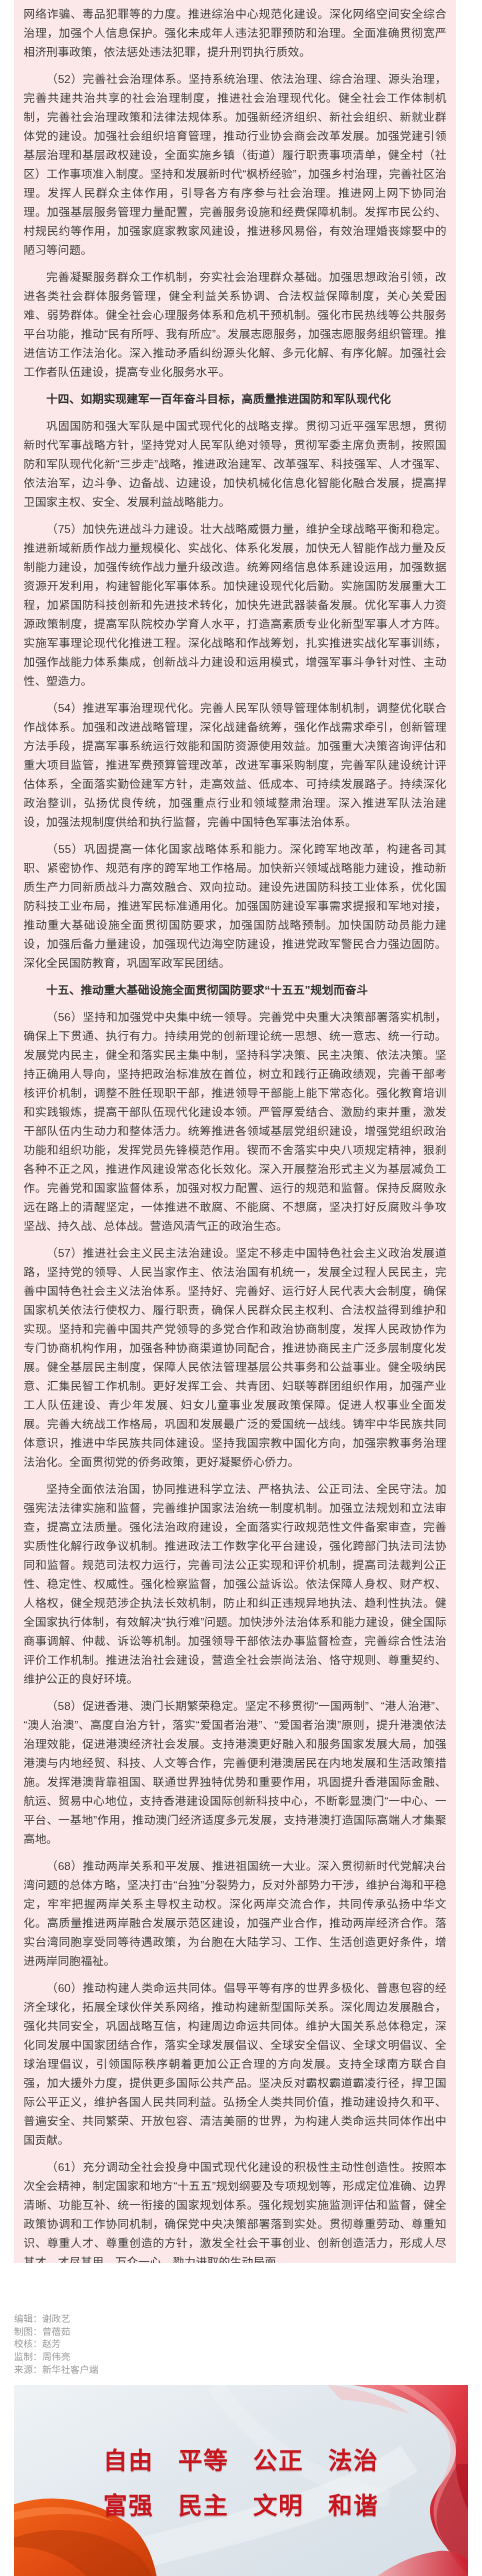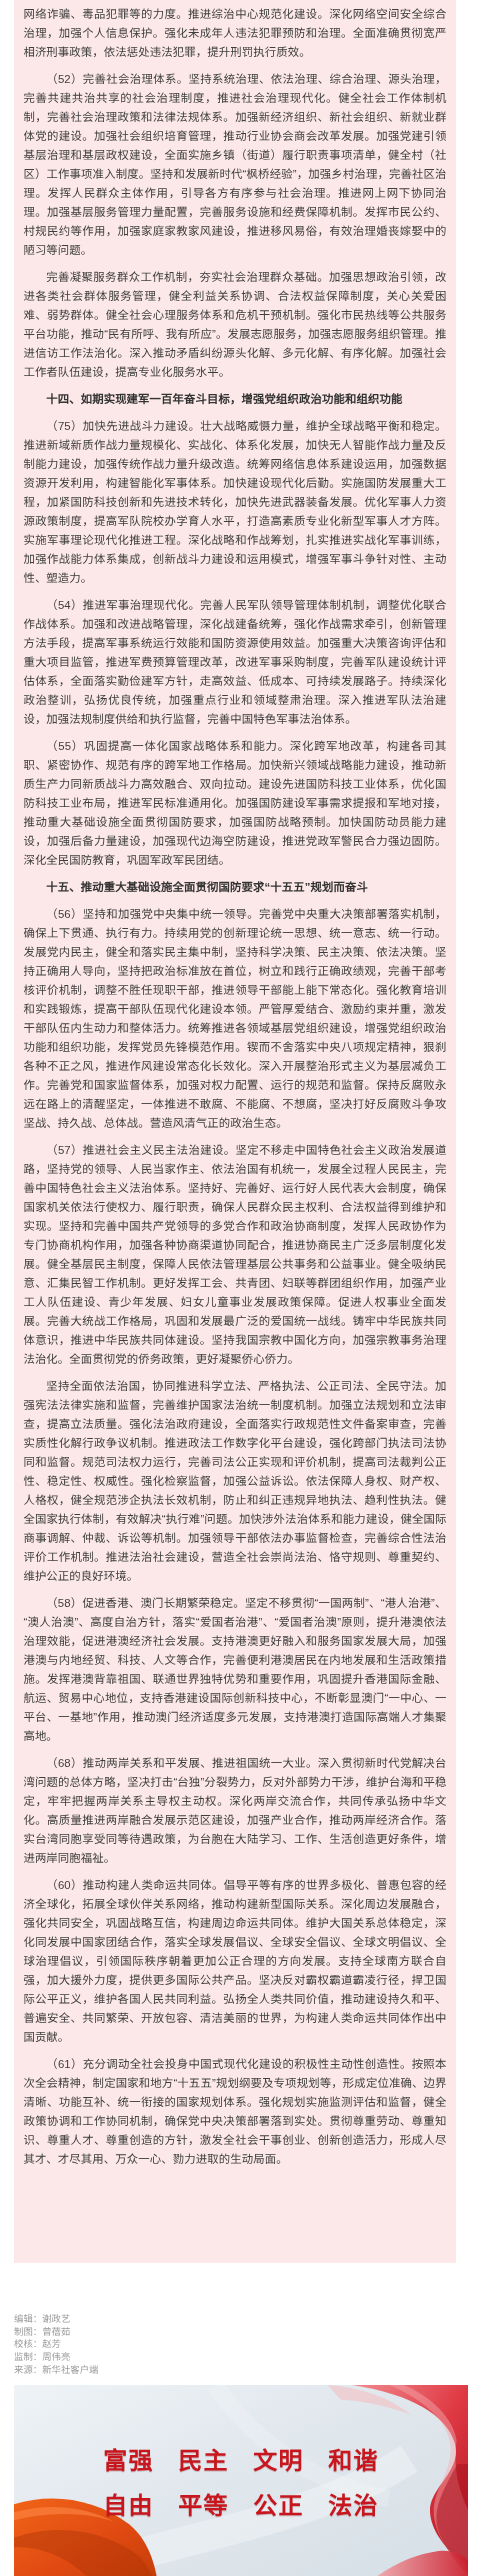--- a/index.html
+++ b/index.html
@@ -74,21 +74,22 @@
 </style>
 </head>
 <body>
 
 <div class="page">
 
   <div class="panel">
     <p class="para no-indent">网络诈骗、毒品犯罪等的力度。推进综治中心规范化建设。深化网络空间安全综合治理，加强个人信息保护。强化未成年人违法犯罪预防和治理。全面准确贯彻宽严相济刑事政策，依法惩处违法犯罪，提升刑罚执行质效。</p>
     <p class="para">（52）完善社会治理体系。坚持系统治理、依法治理、综合治理、源头治理，完善共建共治共享的社会治理制度，推进社会治理现代化。健全社会工作体制机制，完善社会治理政策和法律法规体系。加强新经济组织、新社会组织、新就业群体党的建设。加强社会组织培育管理，推动行业协会商会改革发展。加强党建引领基层治理和基层政权建设，全面实施乡镇（街道）履行职责事项清单，健全村（社区）工作事项准入制度。坚持和发展新时代“枫桥经验”，加强乡村治理，完善社区治理。发挥人民群众主体作用，引导各方有序参与社会治理。推进网上网下协同治理。加强基层服务管理力量配置，完善服务设施和经费保障机制。发挥市民公约、村规民约等作用，加强家庭家教家风建设，推进移风易俗，有效治理婚丧嫁娶中的陋习等问题。</p>
     <p class="para">完善凝聚服务群众工作机制，夯实社会治理群众基础。加强思想政治引领，改进各类社会群体服务管理，健全利益关系协调、合法权益保障制度，关心关爱困难、弱势群体。健全社会心理服务体系和危机干预机制。强化市民热线等公共服务平台功能，推动“民有所呼、我有所应”。发展志愿服务，加强志愿服务组织管理。推进信访工作法治化。深入推动矛盾纠纷源头化解、多元化解、有序化解。加强社会工作者队伍建设，提高专业化服务水平。</p>
-    <p class="para heading">十四、如期实现建军一百年奋斗目标，增强党组织政治功能和组织功能</p>
+    <p class="para heading">十四、如期实现建军一百年奋斗目标，高质量推进国防和军队现代化</p>
+    <p class="para">巩固国防和强大军队是中国式现代化的战略支撑。贯彻习近平强军思想，贯彻新时代军事战略方针，坚持党对人民军队绝对领导，贯彻军委主席负责制，按照国防和军队现代化新“三步走”战略，推进政治建军、改革强军、科技强军、人才强军、依法治军，边斗争、边备战、边建设，加快机械化信息化智能化融合发展，提高捍卫国家主权、安全、发展利益战略能力。</p>
     <p class="para">（75）加快先进战斗力建设。壮大战略威慑力量，维护全球战略平衡和稳定。推进新域新质作战力量规模化、实战化、体系化发展，加快无人智能作战力量及反制能力建设，加强传统作战力量升级改造。统筹网络信息体系建设运用，加强数据资源开发利用，构建智能化军事体系。加快建设现代化后勤。实施国防发展重大工程，加紧国防科技创新和先进技术转化，加快先进武器装备发展。优化军事人力资源政策制度，提高军队院校办学育人水平，打造高素质专业化新型军事人才方阵。实施军事理论现代化推进工程。深化战略和作战筹划，扎实推进实战化军事训练，加强作战能力体系集成，创新战斗力建设和运用模式，增强军事斗争针对性、主动性、塑造力。</p>
     <p class="para">（54）推进军事治理现代化。完善人民军队领导管理体制机制，调整优化联合作战体系。加强和改进战略管理，深化战建备统筹，强化作战需求牵引，创新管理方法手段，提高军事系统运行效能和国防资源使用效益。加强重大决策咨询评估和重大项目监管，推进军费预算管理改革，改进军事采购制度，完善军队建设统计评估体系，全面落实勤俭建军方针，走高效益、低成本、可持续发展路子。持续深化政治整训，弘扬优良传统，加强重点行业和领域整肃治理。深入推进军队法治建设，加强法规制度供给和执行监督，完善中国特色军事法治体系。</p>
     <p class="para">（55）巩固提高一体化国家战略体系和能力。深化跨军地改革，构建各司其职、紧密协作、规范有序的跨军地工作格局。加快新兴领域战略能力建设，推动新质生产力同新质战斗力高效融合、双向拉动。建设先进国防科技工业体系，优化国防科技工业布局，推进军民标准通用化。加强国防建设军事需求提报和军地对接，推动重大基础设施全面贯彻国防要求，加强国防战略预制。加快国防动员能力建设，加强后备力量建设，加强现代边海空防建设，推进党政军警民合力强边固防。深化全民国防教育，巩固军政军民团结。</p>
     <p class="para heading">十五、推动重大基础设施全面贯彻国防要求“十五五”规划而奋斗</p>
     <p class="para">（56）坚持和加强党中央集中统一领导。完善党中央重大决策部署落实机制，确保上下贯通、执行有力。持续用党的创新理论统一思想、统一意志、统一行动。发展党内民主，健全和落实民主集中制，坚持科学决策、民主决策、依法决策。坚持正确用人导向，坚持把政治标准放在首位，树立和践行正确政绩观，完善干部考核评价机制，调整不胜任现职干部，推进领导干部能上能下常态化。强化教育培训和实践锻炼，提高干部队伍现代化建设本领。严管厚爱结合、激励约束并重，激发干部队伍内生动力和整体活力。统筹推进各领域基层党组织建设，增强党组织政治功能和组织功能，发挥党员先锋模范作用。锲而不舍落实中央八项规定精神，狠刹各种不正之风，推进作风建设常态化长效化。深入开展整治形式主义为基层减负工作。完善党和国家监督体系，加强对权力配置、运行的规范和监督。保持反腐败永远在路上的清醒坚定，一体推进不敢腐、不能腐、不想腐，坚决打好反腐败斗争攻坚战、持久战、总体战。营造风清气正的政治生态。</p>
     <p class="para">（57）推进社会主义民主法治建设。坚定不移走中国特色社会主义政治发展道路，坚持党的领导、人民当家作主、依法治国有机统一，发展全过程人民民主，完善中国特色社会主义法治体系。坚持好、完善好、运行好人民代表大会制度，确保国家机关依法行使权力、履行职责，确保人民群众民主权利、合法权益得到维护和实现。坚持和完善中国共产党领导的多党合作和政治协商制度，发挥人民政协作为专门协商机构作用，加强各种协商渠道协同配合，推进协商民主广泛多层制度化发展。健全基层民主制度，保障人民依法管理基层公共事务和公益事业。健全吸纳民意、汇集民智工作机制。更好发挥工会、共青团、妇联等群团组织作用，加强产业工人队伍建设、青少年发展、妇女儿童事业发展政策保障。促进人权事业全面发展。完善大统战工作格局，巩固和发展最广泛的爱国统一战线。铸牢中华民族共同体意识，推进中华民族共同体建设。坚持我国宗教中国化方向，加强宗教事务治理法治化。全面贯彻党的侨务政策，更好凝聚侨心侨力。</p>
     <p class="para">坚持全面依法治国，协同推进科学立法、严格执法、公正司法、全民守法。加强宪法法律实施和监督，完善维护国家法治统一制度机制。加强立法规划和立法审查，提高立法质量。强化法治政府建设，全面落实行政规范性文件备案审查，完善实质性化解行政争议机制。推进政法工作数字化平台建设，强化跨部门执法司法协同和监督。规范司法权力运行，完善司法公正实现和评价机制，提高司法裁判公正性、稳定性、权威性。强化检察监督，加强公益诉讼。依法保障人身权、财产权、人格权，健全规范涉企执法长效机制，防止和纠正违规异地执法、趋利性执法。健全国家执行体制，有效解决“执行难”问题。加快涉外法治体系和能力建设，健全国际商事调解、仲裁、诉讼等机制。加强领导干部依法办事监督检查，完善综合性法治评价工作机制。推进法治社会建设，营造全社会崇尚法治、恪守规则、尊重契约、维护公正的良好环境。</p>
     <p class="para">（58）促进香港、澳门长期繁荣稳定。坚定不移贯彻“一国两制”、“港人治港”、“澳人治澳”、高度自治方针，落实“爱国者治港”、“爱国者治澳”原则，提升港澳依法治理效能，促进港澳经济社会发展。支持港澳更好融入和服务国家发展大局，加强港澳与内地经贸、科技、人文等合作，完善便利港澳居民在内地发展和生活政策措施。发挥港澳背靠祖国、联通世界独特优势和重要作用，巩固提升香港国际金融、航运、贸易中心地位，支持香港建设国际创新科技中心，不断彰显澳门“一中心、一平台、一基地”作用，推动澳门经济适度多元发展，支持港澳打造国际高端人才集聚高地。</p>
     <p class="para">（68）推动两岸关系和平发展、推进祖国统一大业。深入贯彻新时代党解决台湾问题的总体方略，坚决打击“台独”分裂势力，反对外部势力干涉，维护台海和平稳定，牢牢把握两岸关系主导权主动权。深化两岸交流合作，共同传承弘扬中华文化。高质量推进两岸融合发展示范区建设，加强产业合作，推动两岸经济合作。落实台湾同胞享受同等待遇政策，为台胞在大陆学习、工作、生活创造更好条件，增进两岸同胞福祉。</p>
     <p class="para">（60）推动构建人类命运共同体。倡导平等有序的世界多极化、普惠包容的经济全球化，拓展全球伙伴关系网络，推动构建新型国际关系。深化周边发展融合，强化共同安全，巩固战略互信，构建周边命运共同体。维护大国关系总体稳定，深化同发展中国家团结合作，落实全球发展倡议、全球安全倡议、全球文明倡议、全球治理倡议，引领国际秩序朝着更加公正合理的方向发展。支持全球南方联合自强，加大援外力度，提供更多国际公共产品。坚决反对霸权霸道霸凌行径，捍卫国际公平正义，维护各国人民共同利益。弘扬全人类共同价值，推动建设持久和平、普遍安全、共同繁荣、开放包容、清洁美丽的世界，为构建人类命运共同体作出中国贡献。</p>
@@ -130,19 +131,19 @@
       <path d="M560 0 C622 26 652 62 652 96 C652 136 620 162 628 202 C635 237 660 262 678 276 L678 186 C662 152 656 122 661 82 C654 42 612 12 582 0 Z" fill="#f5aeb2" opacity="0.45"></path>
       <path d="M662 118 C640 160 618 192 640 232 C652 256 668 274 678 282 L678 118 Z" fill="#a50f1c" opacity="0.5"></path>
       <path d="M678 297 L528 297 C560 268 602 252 632 248 C656 245 670 254 678 262 Z" fill="url(#gradRed2)" opacity="0.9"></path>
       <path d="M468 0 C520 4 560 18 592 44 C570 36 530 24 488 22 Z" fill="#f3bfc2" opacity="0.6"></path>
 
       <path d="M0 178 C58 160 122 170 172 208 C198 229 210 262 215 297 L0 297 Z" fill="url(#gradOrange)"></path>
       <path d="M0 228 C62 206 132 216 182 252 C196 264 206 280 211 297 L118 297 C92 262 42 240 0 242 Z" fill="#a83306" opacity="0.4"></path>
       <path d="M0 190 C50 176 104 180 150 204 C110 190 52 188 0 202 Z" fill="#ff8a4a" opacity="0.55"></path>
     </svg>
     <div class="banner-text">
+      <div class="banner-line">自由 平等 公正 法治</div>
       <div class="banner-line">富强 民主 文明 和谐</div>
-      <div class="banner-line">自由 平等 公正 法治</div>
     </div>
   </div>
 
 </div>
 
 
 </body></html>

